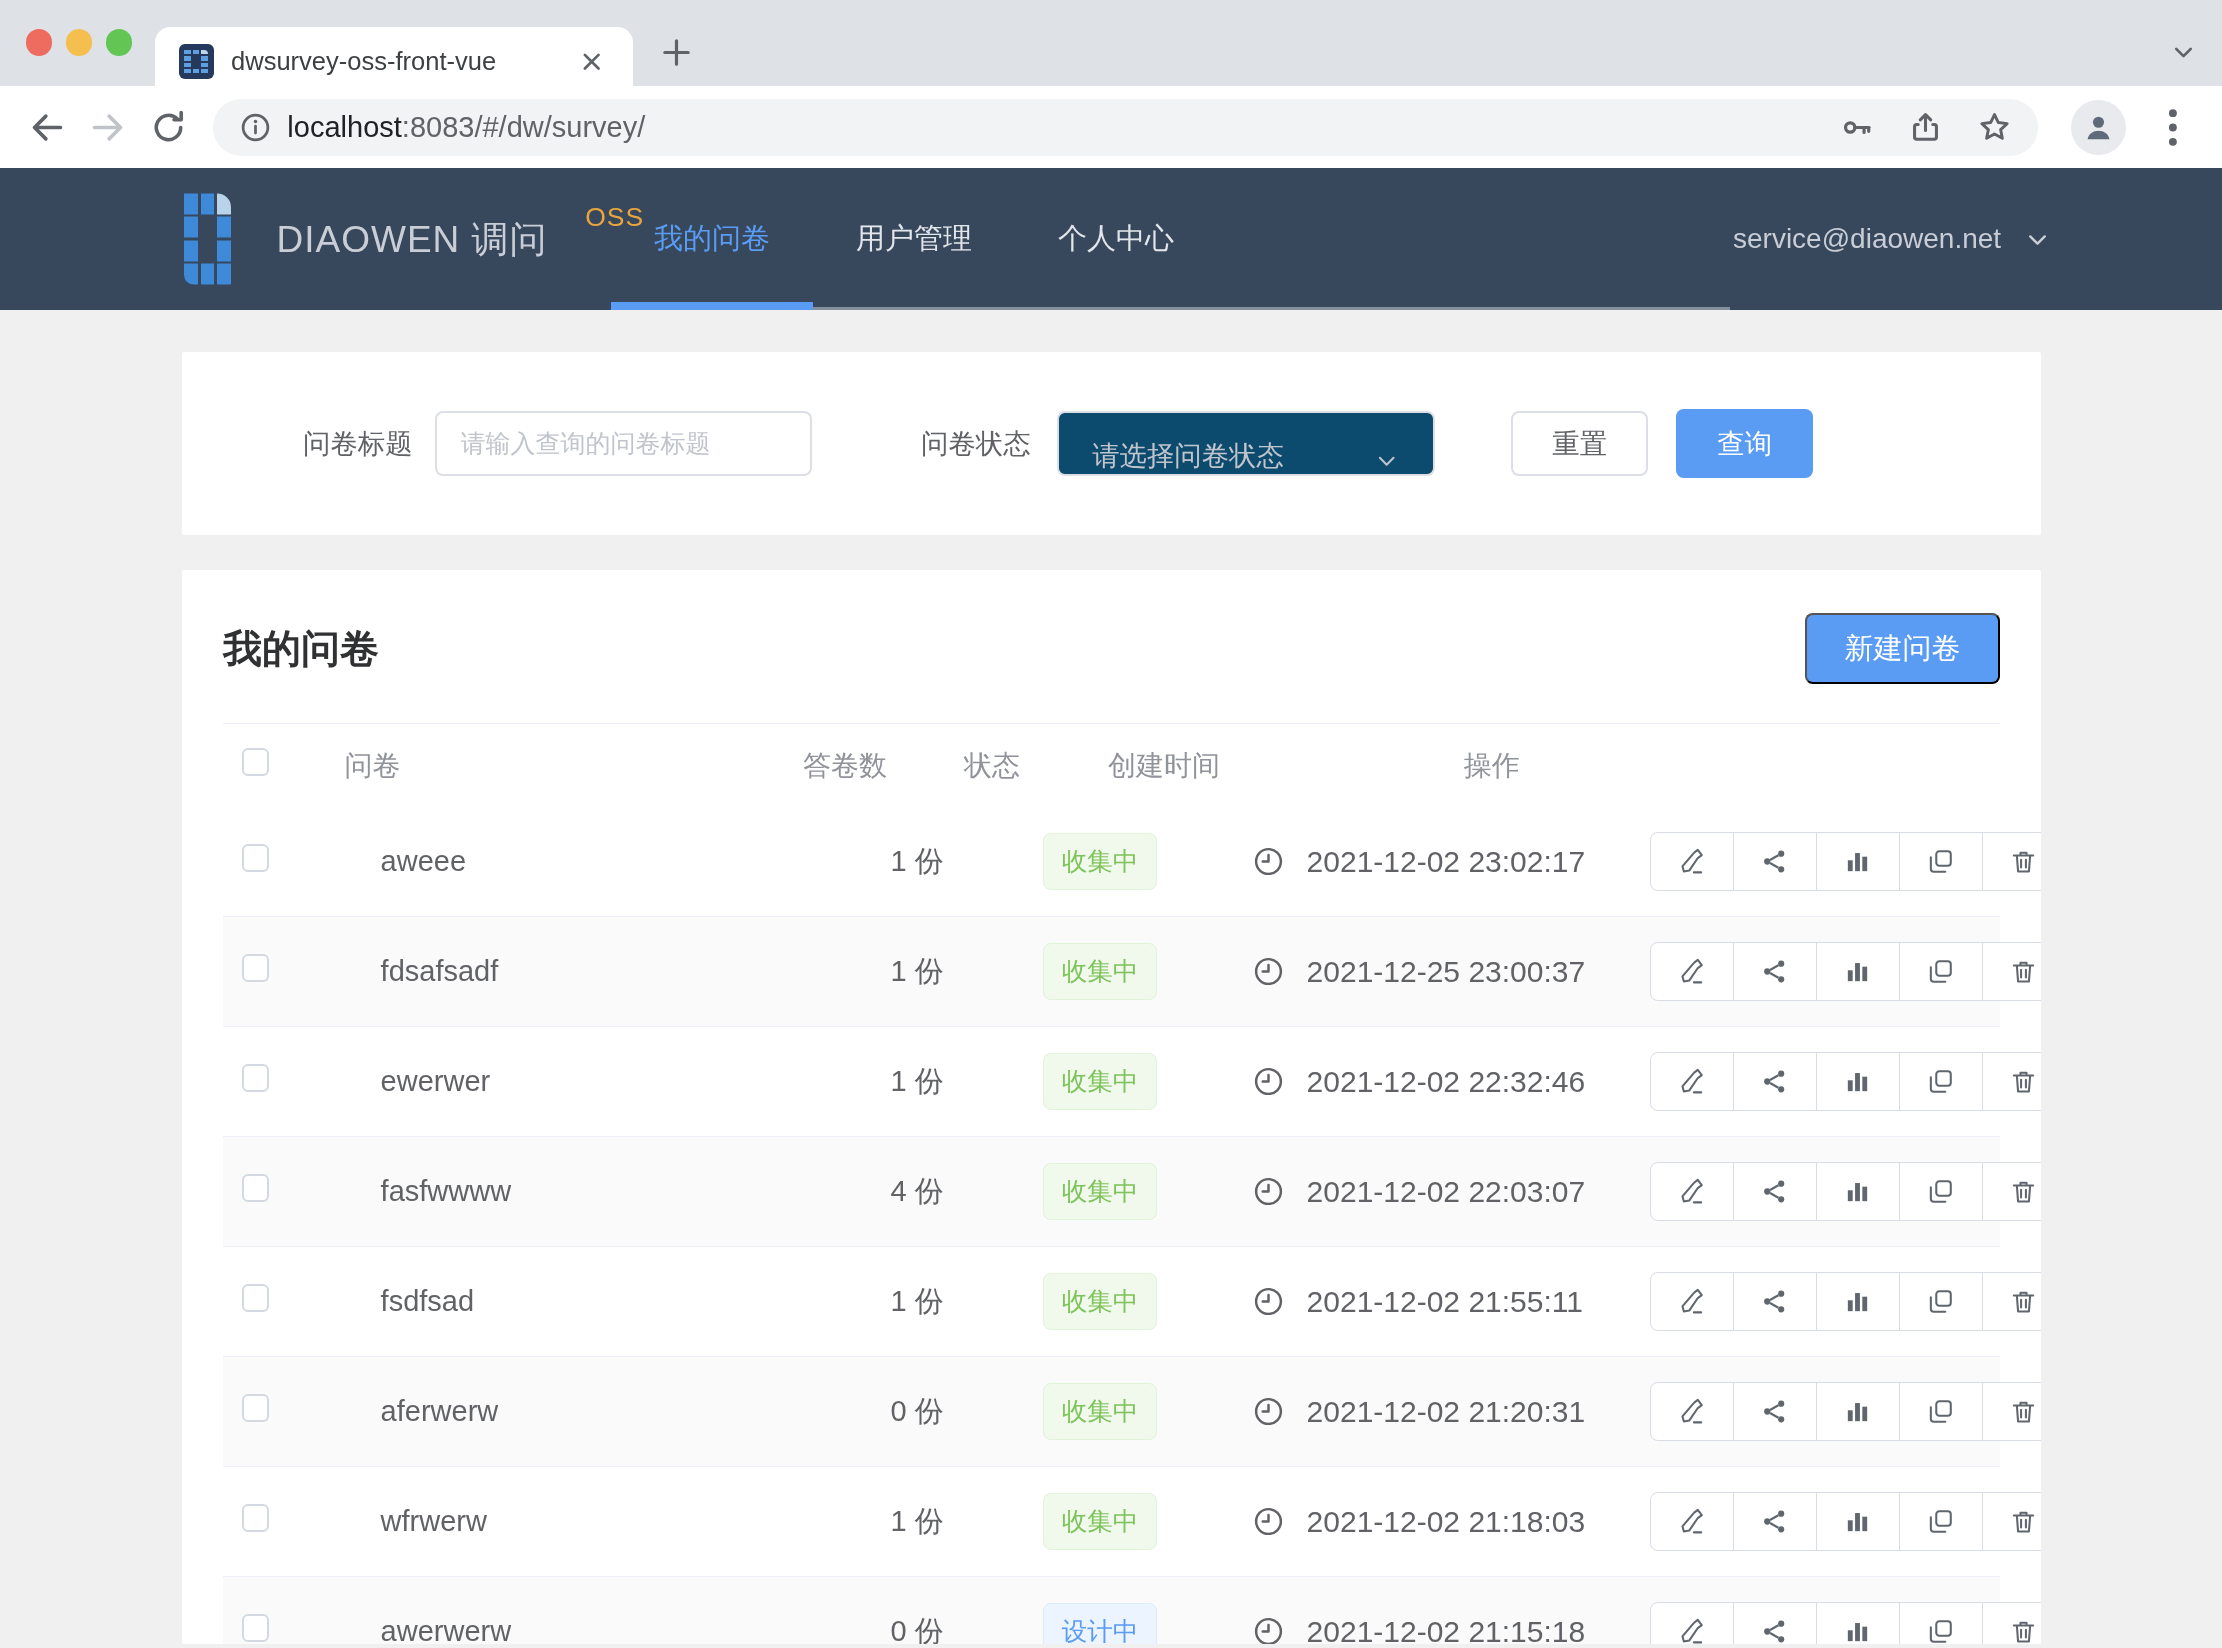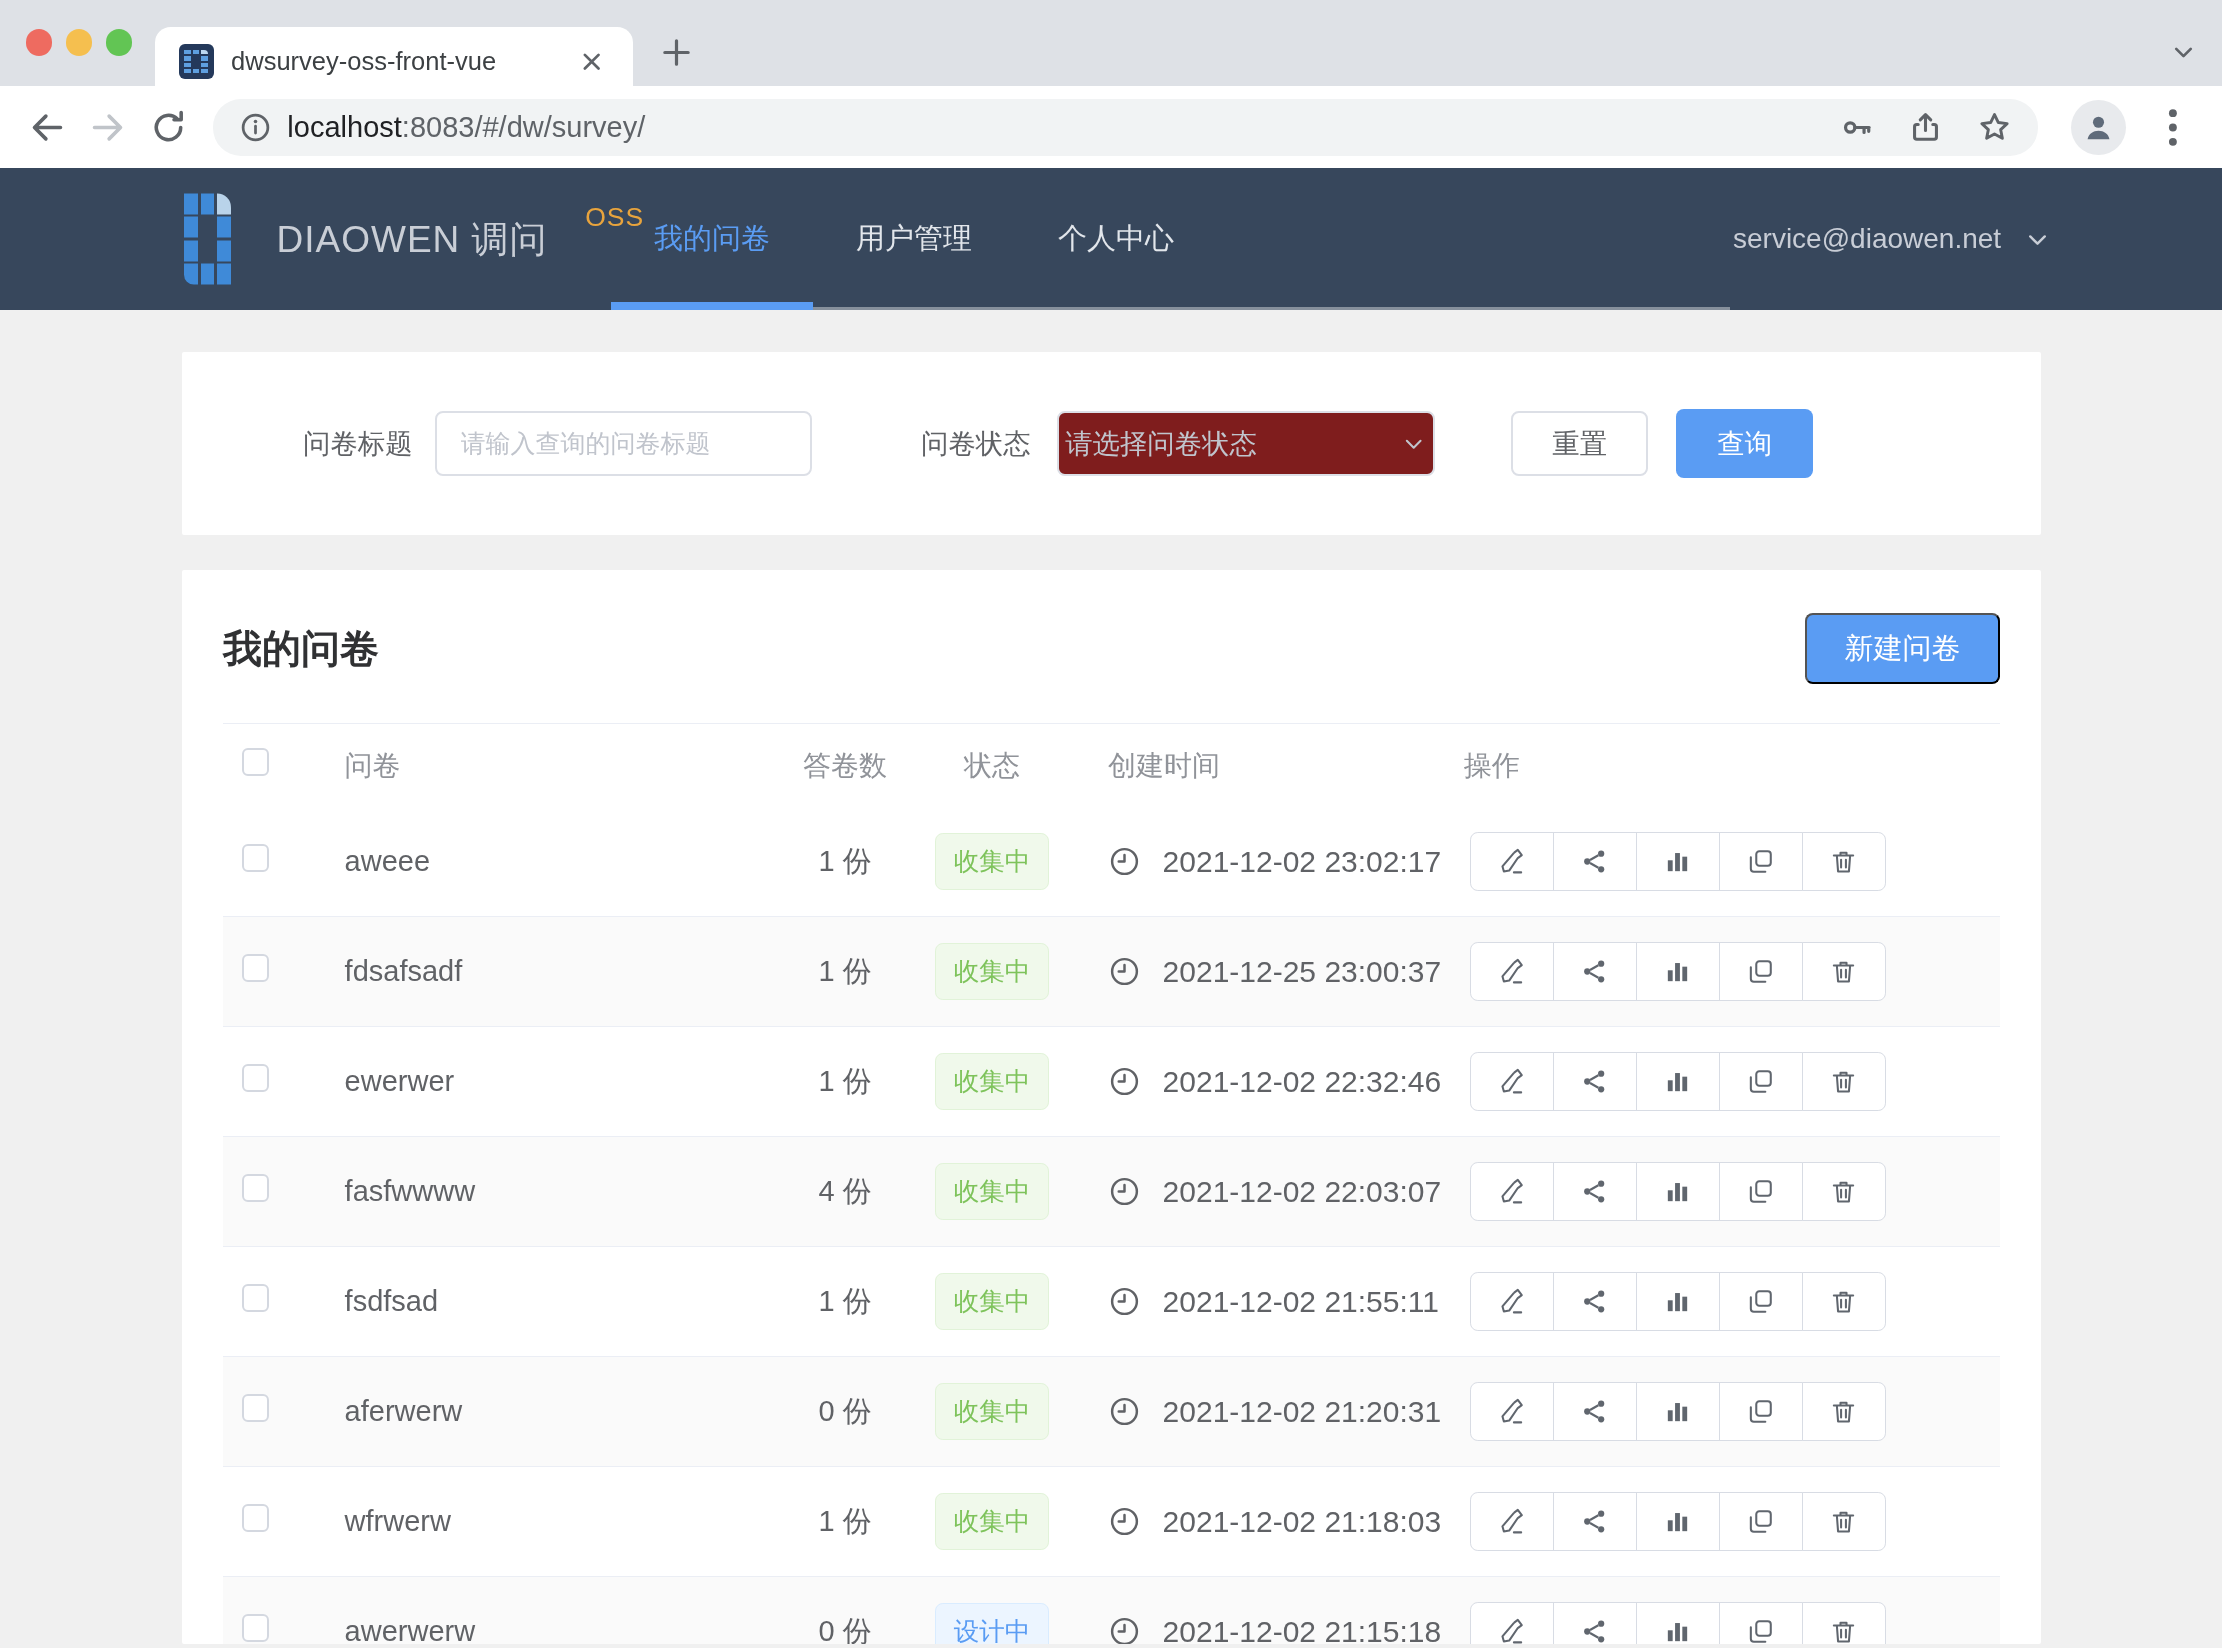--- a/index.html
+++ b/index.html
@@ -64,36 +64,36 @@
   .card { background:#ffffff; border-radius:2px; }
   .filter-card { height:183px; display:flex; align-items:center; padding:0 41px; }
   .f-label { font-size:27.4px; color:#606266; white-space:nowrap; }
   .lab1 { margin-left:80px; }
   .t-input { margin-left:22.5px; width:377px; height:65px; border:2px solid #dcdfe6; border-radius:8px;
              font-size:25px; color:#a16207; padding:0 23.5px; outline:none; background:#fff;
              font-family:"Liberation Sans","DejaVu Sans",sans-serif; }
   .t-input::placeholder { color:#c0c4cc; }
   .lab2 { margin-left:109px; }
   .t-select { margin-left:26.5px; width:378px; height:65px; border:2px solid #dcdfe6; border-radius:7.8px;
-              display:flex; align-items:center; padding:0 6px; background:#7f1d1d; cursor:pointer; }
+              display:flex; align-items:flex-end; padding:0 33px; background:#0c4a6e; cursor:pointer; }
   .t-select .ph { font-size:27.4px; color:#c0c4cc; flex:1; white-space:nowrap; }
   .btn { display:flex; align-items:center; justify-content:center; border-radius:7.8px; font-size:27.4px; cursor:pointer; white-space:nowrap; }
   .btn-reset { margin-left:76px; width:137px; height:65px; background:#fff; border:2px solid #dcdfe6; color:#606266; }
   .btn-search { margin-left:28px; width:137px; height:69px; background:var(--primary); color:#fff; border:none; }
 
   .main-card { margin-top:35px; height:1074px; padding:0 41px; overflow:hidden; }
   .card-head { display:flex; align-items:center; justify-content:space-between; padding:43px 0 39px 0; }
   .page-title { font-size:39px; font-weight:700; color:#303133; }
   .btn-create { width:195px; height:71px; background:var(--primary); color:#fff; font-size:29px; }
 
   
   .table { border-top:1px solid #ebeef5; }
   .t-head, .t-row { display:flex; align-items:center; }
   .t-head { height:83px; color:#909399; font-size:28px; }
-  .t-row { height:110px; border-bottom:1px solid #ebeef5; font-size:29px; color:#606266; background:#fff; }
+  .t-row { height:110px; border-bottom:1px solid #ebeef5; font-size:29px; color:#606266; background:#fff;gap:36px; }
   .t-row.stripe { background:#fafafa; }
   .col { flex:0 0 auto; }
   .c-check { width:103px; padding-left:18.6px; }
   .c-name  { width:448px; padding-left:18.6px; }
   .c-count { width:142px; text-align:center; }
   .c-status{ width:152px; text-align:center; display:flex; justify-content:center; }
   .c-time  { width:382px; padding-left:40px; display:flex; align-items:center; }
   .c-act   { flex:1 1 auto; padding-left:13.7px; display:flex; align-items:center; }
   .t-head .c-status { display:block; }
   .checkbox { display:inline-block; width:27.4px; height:27.4px; border:2px solid #d4d8e0; border-radius:5.9px; background:#fff; cursor:pointer; }

